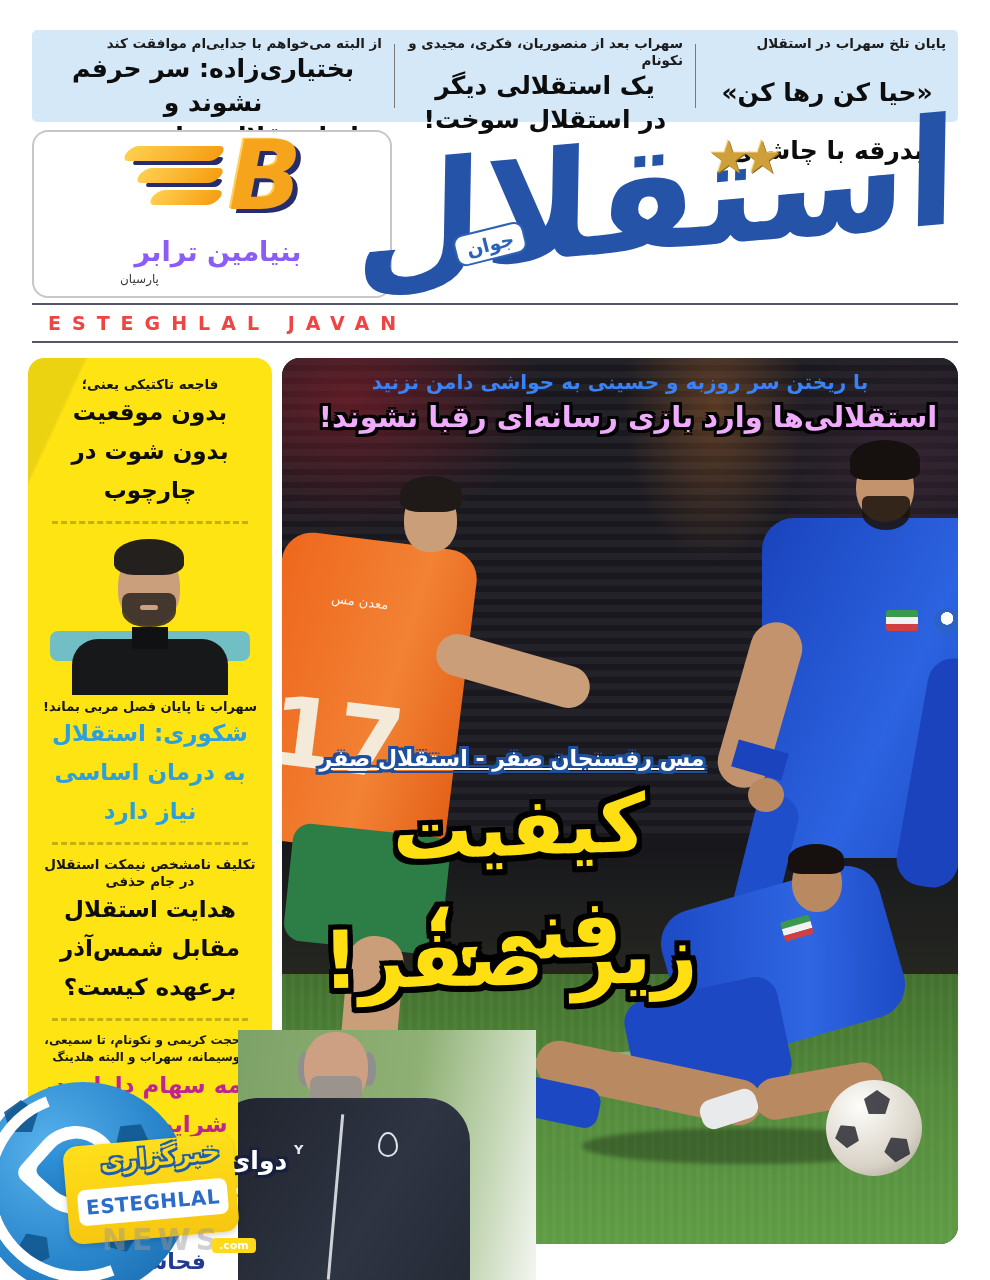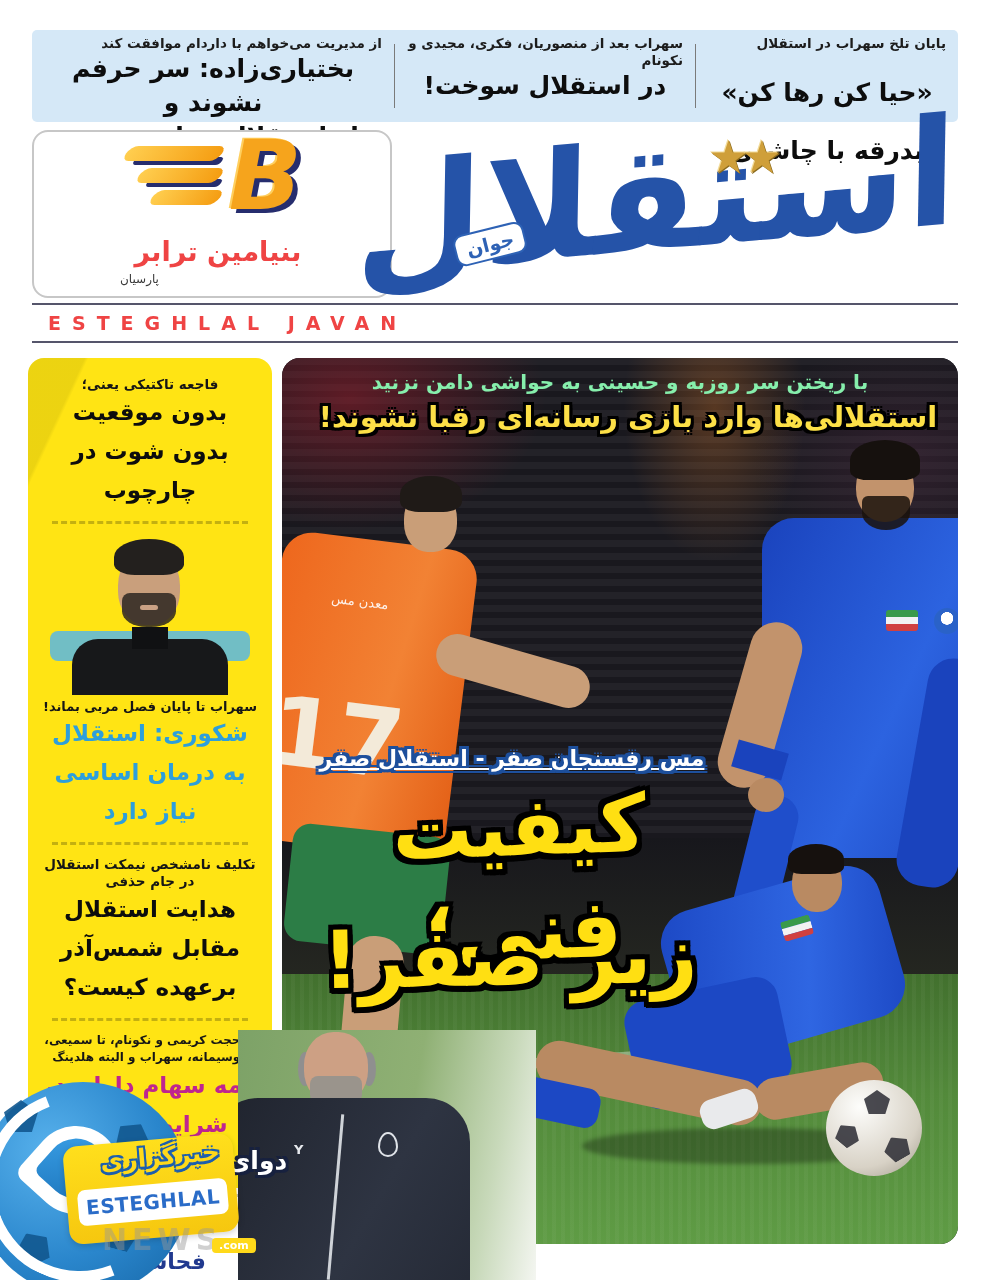--- a/index.html
+++ b/index.html
@@ -33,21 +33,21 @@
   .wing.w3{ left:26px; top:48px; width:68px; height:15px; }
   .wing.navy{ background:#262d6e; }
   .wing.n1{ left:8px; top:15px; width:88px; height:8px; }
   .wing.n2{ left:21px; top:37px; width:74px; height:8px; }
   .ad-b{
     position:absolute; right:4px; top:-14px; font-size:96px; line-height:1;
     font-weight:bold; font-style:italic; color:#f6a41c;
     text-shadow:5px 4px 0 #262d6e, -2px -1px 0 #ffcf5e;
   }
   .ad-brand{ position:absolute; left:0; right:0; top:104px; text-align:center;
-             font-size:27px; font-weight:800; color:#ef4444; direction:rtl;padding-left:12px; }
+             font-size:27px; font-weight:800; color:#8b5cf6; direction:rtl;padding-left:12px; }
   .ad-sub{ position:absolute; left:86px; top:140px; font-size:12px; color:#3a3a3a; }
 
   
   .masthead{ position:absolute; left:420px; top:130px; width:538px; height:172px; }
   .mh-title{
     position:absolute; left:0; top:-16px; width:100%; text-align:center;
     font-size:148px; line-height:1.1; font-weight:bold; color:#2553a8;
     transform:rotate(-5deg) skewX(-6deg); direction:rtl;
   }
   .mh-stars{ position:absolute; left:288px; top:0px; font-size:46px; letter-spacing:-8px;
@@ -162,23 +162,23 @@
   .ball b.p3{ left:58px; top:56px; width:26px; height:24px; transform:rotate(-30deg); }
   
   .outline-k{ text-shadow:-3px -3px 0 #000,0 -3px 0 #000,3px -3px 0 #000,-3px 0 0 #000,
               3px 0 0 #000,-3px 3px 0 #000,0 3px 0 #000,3px 3px 0 #000; }
   .outline-b{ text-shadow:-3px -3px 0 #1d4f9c,0 -3px 0 #1d4f9c,3px -3px 0 #1d4f9c,-3px 0 0 #1d4f9c,
               3px 0 0 #1d4f9c,-3px 3px 0 #1d4f9c,0 3px 0 #1d4f9c,3px 3px 0 #1d4f9c;text-decoration:underline; }
   .outline-K{ text-shadow:-5px -5px 0 #000,0 -5px 0 #000,5px -5px 0 #000,-5px 0 0 #000,
               5px 0 0 #000,-5px 5px 0 #000,0 5px 0 #000,5px 5px 0 #000,
               -3px 6px 0 #000, 3px 6px 0 #000; }
   .ph-kicker{ position:absolute; top:12px; left:0; right:0; text-align:center; direction:rtl;
-    color:#86efac; font-size:20px; font-weight:800; z-index:6; }
+    color:#3b82f6; font-size:20px; font-weight:800; z-index:6; }
   .ph-cyan{ position:absolute; top:42px; left:0; right:0; text-align:center; direction:rtl;
-    color:#fde047; font-size:29px; font-weight:800; z-index:6;margin-left:16px; }
+    color:#f0abfc; font-size:29px; font-weight:800; z-index:6;margin-left:16px; }
   .ph-score{ position:absolute; top:388px; left:0; width:460px; text-align:center; direction:rtl;
     color:#fff; font-size:22px; font-weight:800; z-index:6; }
   .ph-main1{ position:absolute; top:418px; left:4px; width:470px; text-align:center; direction:rtl;
     color:#ffdf12; font-size:80px; font-weight:800; transform:rotate(-2deg); z-index:6; line-height:1.3; }
   .ph-main2{ position:absolute; top:548px; left:28px; width:400px; text-align:center; direction:rtl;
     color:#ffdf12; font-size:80px; font-weight:800; transform:rotate(-1deg); z-index:6; line-height:1.3; }
 
   
   .coach{ position:absolute; left:238px; top:1030px; width:298px; height:250px; overflow:hidden; z-index:5;
     background:linear-gradient(100deg,#7da267 0%,#8fb074 55%,#c8d9ba 82%,#f4f6f1 100%); }
@@ -233,25 +233,26 @@
 
   <div class="topstrip">
     <div class="ts-col c1">
       <div class="ts-kicker">پایان تلخ سهراب در استقلال</div>
       <div class="ts-h">«حیا کن رها کن»</div>
       <div class="ts-h">بدرقه با چاشنی</div>
     </div>
     <div class="ts-div"></div>
     <div class="ts-col c2">
       <div class="ts-kicker">سهراب بعد از منصوریان، فکری، مجیدی و نکونام</div>
+      <div class="ts-h">یک استقلالی دیگر</div>
       <div class="ts-h">در استقلال سوخت!</div>
     </div>
     <div class="ts-div"></div>
     <div class="ts-col c3">
-      <div class="ts-kicker">از مدیریت می‌خواهم با دارد‌ام موافقت کند</div>
+      <div class="ts-kicker">از البته می‌خواهم با جدایی‌ام موافقت کند</div>
       <div class="ts-h">بختیاری‌زاده: سر حرفم نشوند و</div>
       <div class="ts-h">از استقلال جدا می‌شوم</div>
     </div>
   </div>
 
   <div class="adbox">
     <div class="ad-art">
       <span class="wing navy n1"></span>
       <span class="wing navy n2"></span>
       <span class="wing w1"></span>

